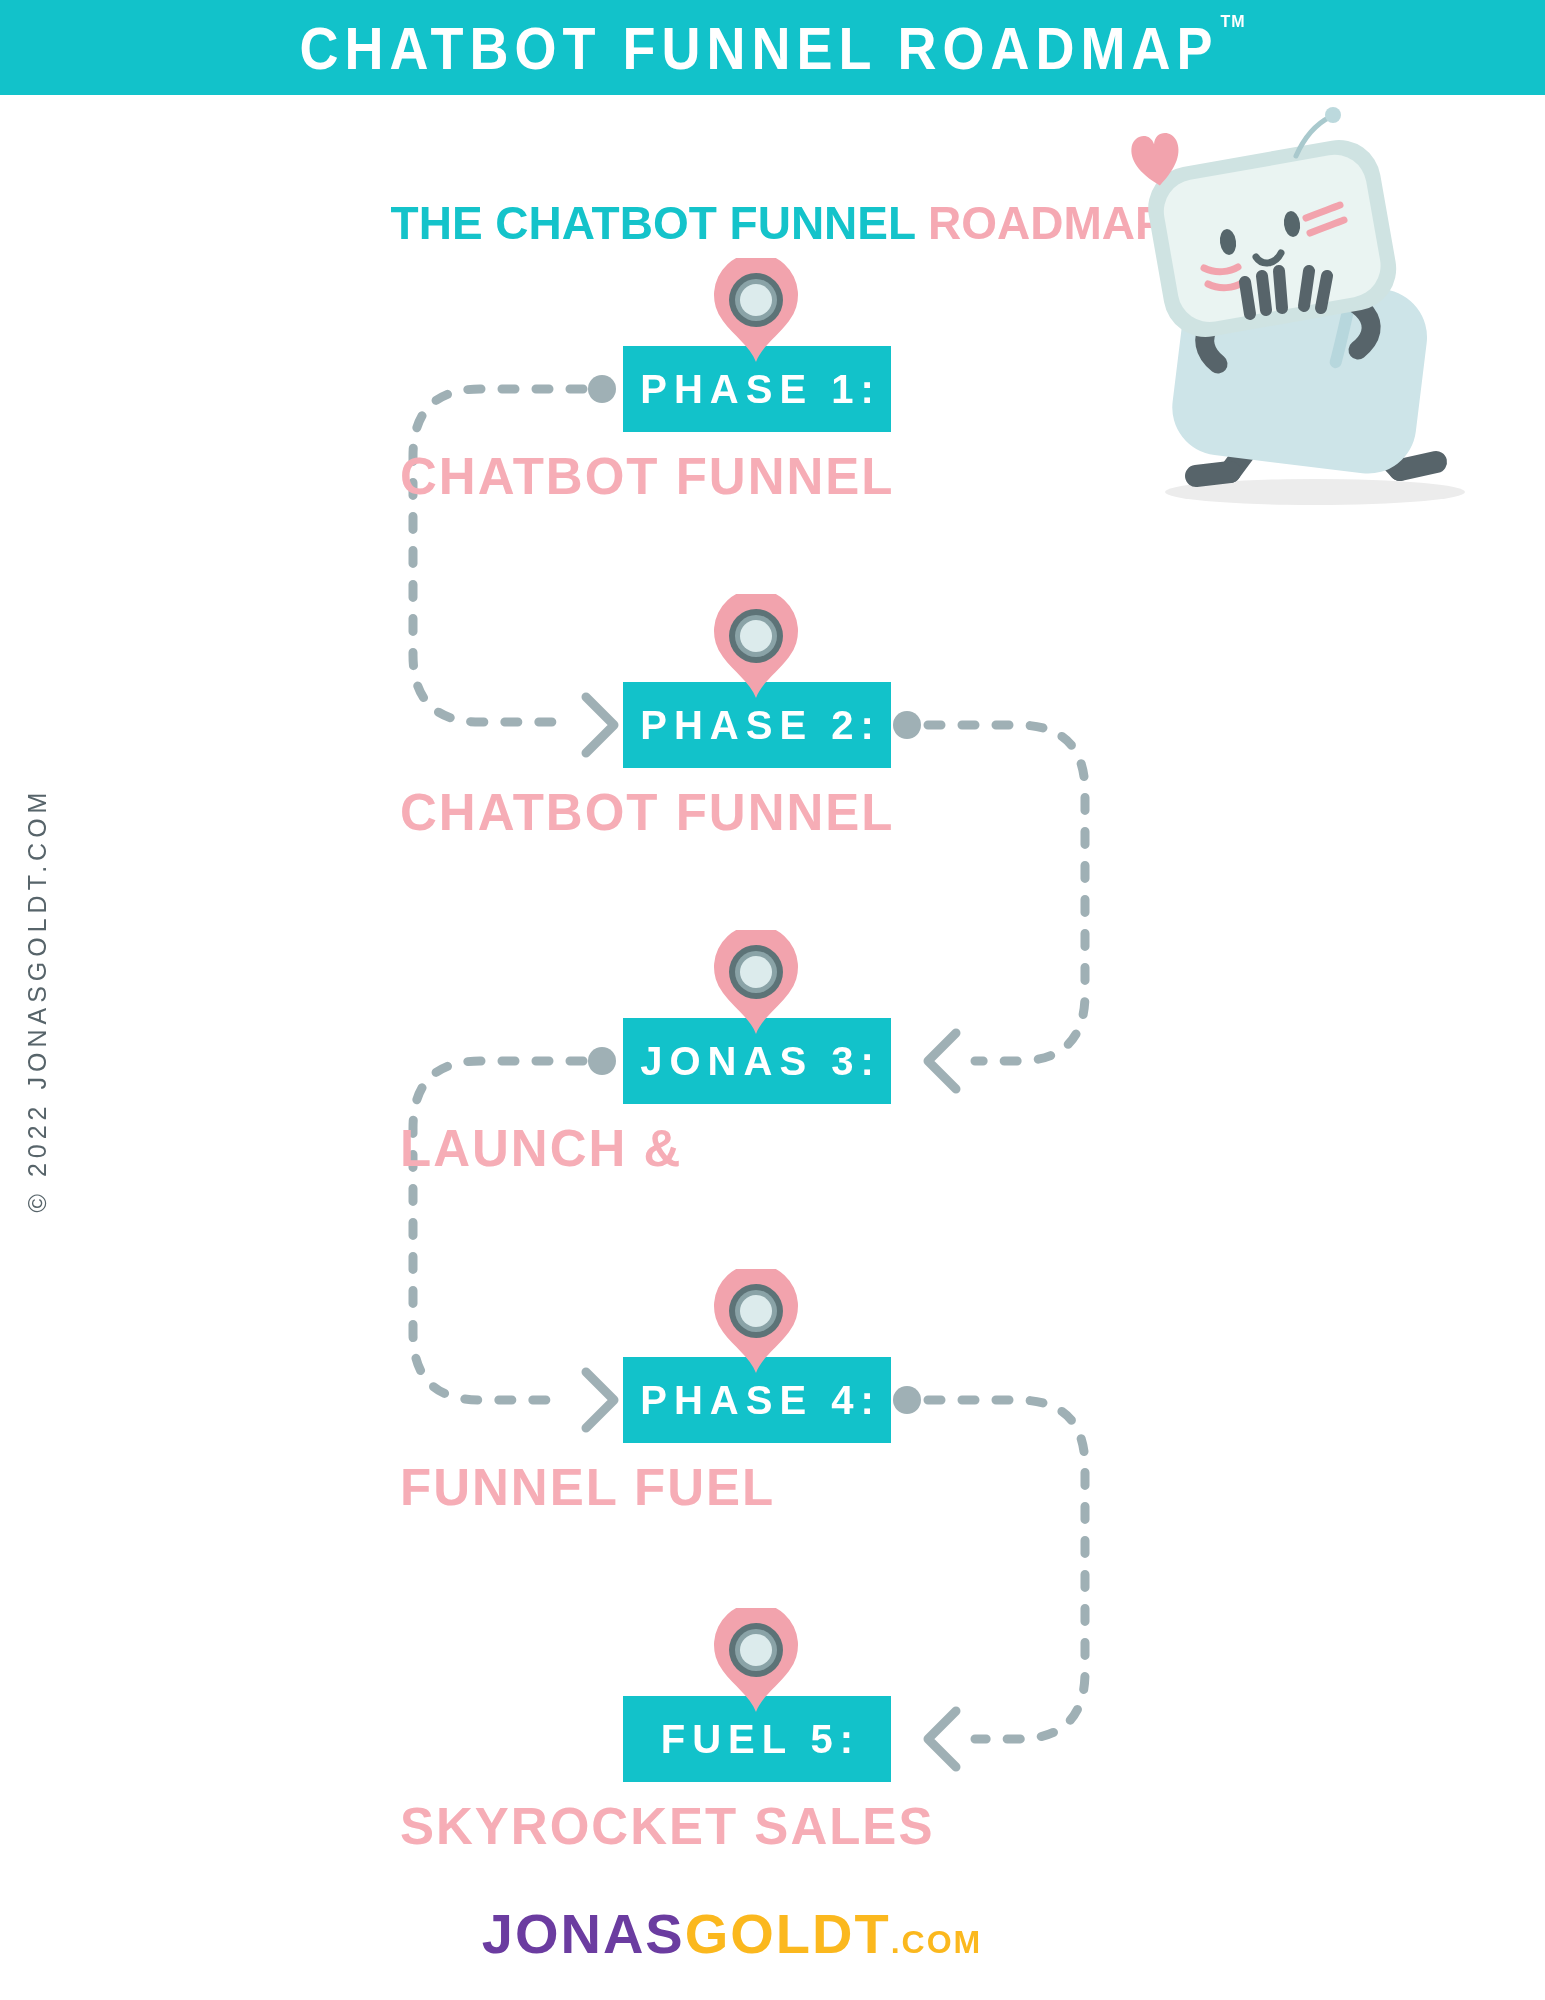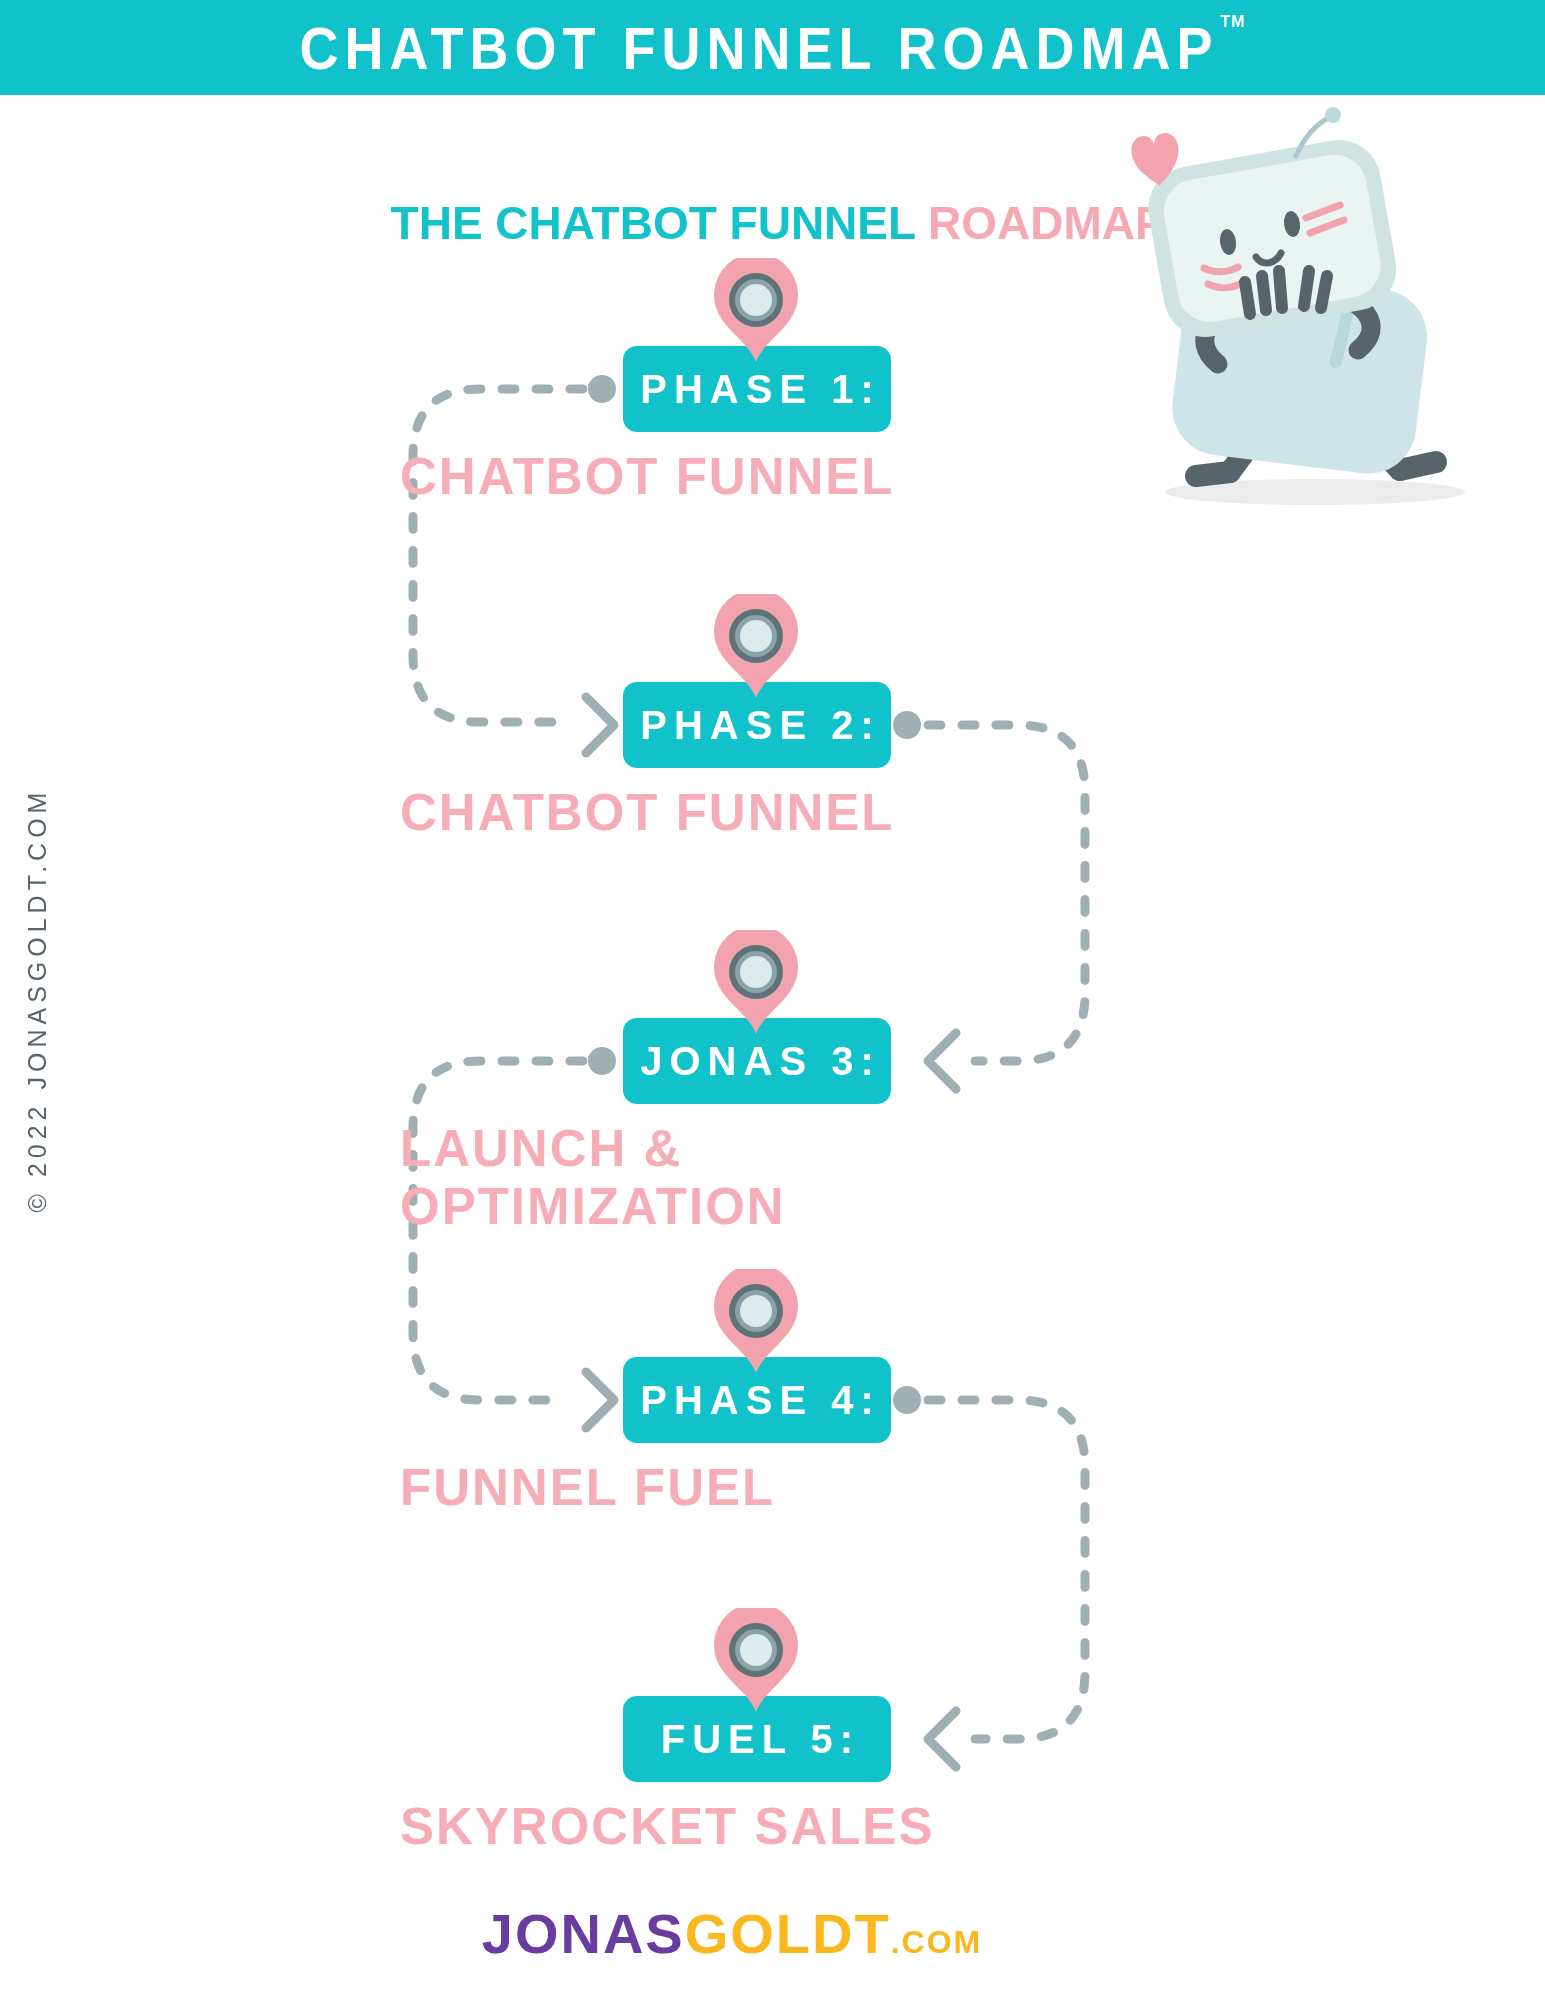--- a/index.html
+++ b/index.html
@@ -20,21 +20,21 @@
   .t-teal{color:#14C3CA;}
   .t-pink{color:#F5A9B3;}
   .t-tm{color:#14C3CA;font-size:15px;font-weight:700;position:relative;top:-22px;margin-left:2px;}
 
   
   .phase{position:absolute;left:0;width:1545px;height:0;}
   #phase-1{top:346px;} #phase-2{top:682px;} #phase-3{top:1018px;}
   #phase-4{top:1357px;} #phase-5{top:1696px;}
   .pin{position:absolute;left:710px;top:-88px;width:92px;height:106px;z-index:3;}
   .phase-box{position:absolute;left:623px;top:0;width:268px;height:86px;background:#12C2CA;
-             display:flex;align-items:center;justify-content:center;z-index:2;border-radius:14px;}
+             display:flex;align-items:center;justify-content:center;z-index:2;}
   .phase-label{color:#ffffff;font-size:40px;font-weight:700;letter-spacing:7px;padding-left:7px;}
   .phase-title{position:absolute;left:396px;top:98px;width:720px;margin:4px;text-align:left;
                color:#F6ADB6;font-size:51px;line-height:58px;font-weight:800;letter-spacing:2px;
                z-index:2;}
   .phase-title .line{display:block;}
 
   
   .routes{position:absolute;left:0;top:0;z-index:1;pointer-events:none;}
 
   
@@ -174,21 +174,20 @@
       <path fill="#F2A3AD" d="M46 104 C40 88 24 78 13 63 A42 42 0 1 1 79 63 C68 78 52 88 46 104 Z"></path>
       <circle cx="46" cy="42" r="27" fill="#5D7377"></circle>
       <circle cx="46" cy="42" r="21" fill="#8AA3A7"></circle>
       <circle cx="46" cy="42" r="16" fill="#DCEBEC"></circle>
     </svg>
     <div class="phase-box">
       <span class="phase-label">JONAS 3:</span>
     </div>
     <h2 class="phase-title">
       <span class="line">LAUNCH &amp;</span>
-      <span class="line">OPTIMIZATION</span>
     </h2>
   </section>
 
   <section class="phase" id="phase-4">
     <svg class="pin" viewBox="0 0 92 106">
       <path fill="#F2A3AD" d="M46 104 C40 88 24 78 13 63 A42 42 0 1 1 79 63 C68 78 52 88 46 104 Z"></path>
       <circle cx="46" cy="42" r="27" fill="#5D7377"></circle>
       <circle cx="46" cy="42" r="21" fill="#8AA3A7"></circle>
       <circle cx="46" cy="42" r="16" fill="#DCEBEC"></circle>
     </svg>

